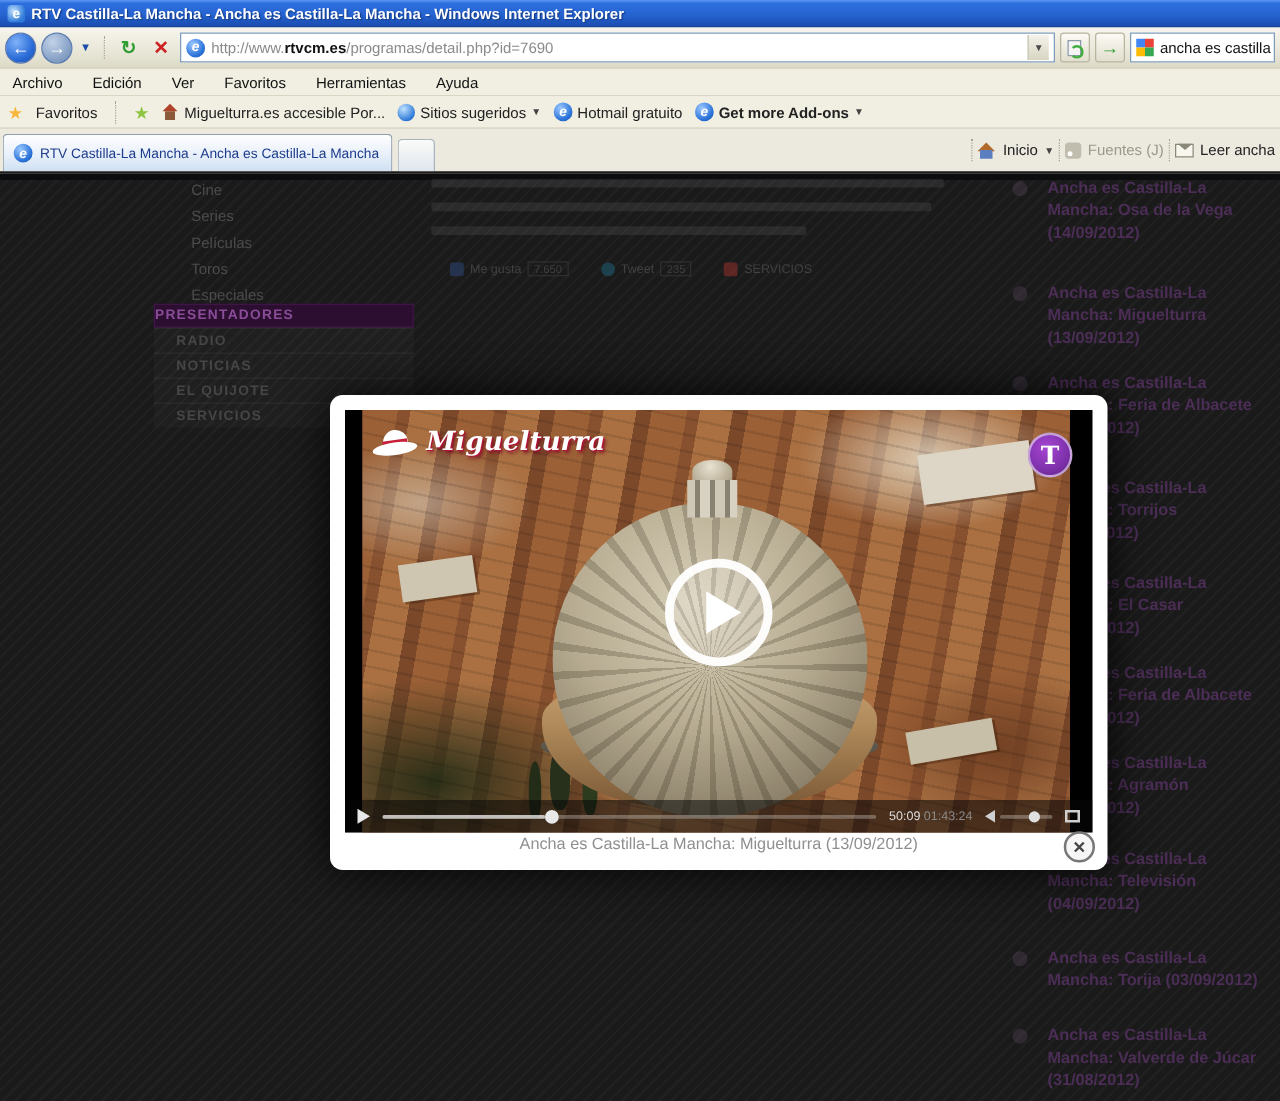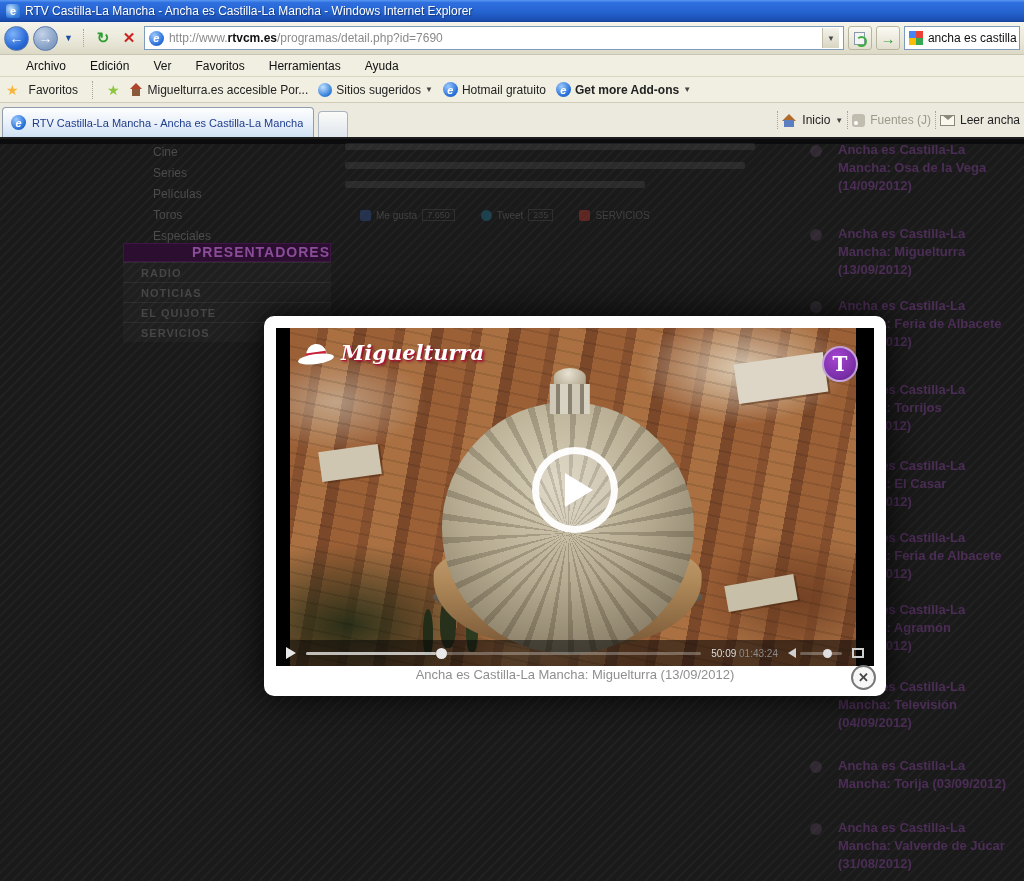--- a/index.html
+++ b/index.html
@@ -6,21 +6,21 @@
   html,body { width:1024px; height:881px; overflow:hidden; font-family:"Liberation Sans", sans-serif; }
   .window { position:relative; width:1024px; height:881px; background:#ece9d8; }
 
   
   .titlebar { position:absolute; top:0; left:0; width:100%; height:22px;
     background:linear-gradient(180deg,#5a97f0 0%,#2e6fe0 12%,#2563cf 55%,#1b4fb4 90%,#164297 100%);
     display:flex; align-items:center; padding:0 6px; gap:5px; }
   .titlebar .ie-mini { width:14px; height:14px; border-radius:3px;
     background:radial-gradient(circle at 35% 35%,#bfe0ff,#2f7ad8 70%); color:#fff; font-size:11px; font-weight:bold;
     display:flex; align-items:center; justify-content:center; }
-  .titlebar .title-text { color:#fff; font-size:12px; font-weight:normal; text-shadow:1px 1px 1px #143a80; white-space:nowrap; }
+  .titlebar .title-text { color:#fff; font-size:12px; font-weight:bold; text-shadow:1px 1px 1px #143a80; white-space:nowrap; }
 
   
   .navrow { position:absolute; top:22px; left:0; width:100%; height:33px;
     background:linear-gradient(180deg,#f6f5ec 0%,#e9e7d8 60%,#dcd9c6 100%);
     border-bottom:1px solid #c8c5b2; display:flex; align-items:center; padding:0 4px; gap:4px; }
   .navbtn-circle { width:25px; height:25px; border-radius:50%; border:1px solid #5a7ab0;
     display:flex; align-items:center; justify-content:center; color:#fff; font-size:14px; font-weight:bold; }
   .back { background:radial-gradient(circle at 35% 30%,#7fb2f8,#2b6cd8 60%,#1a4ea8); }
   .fwd  { background:radial-gradient(circle at 35% 30%,#c3d2e8,#8aa4c8 60%,#6d88ac); }
   .nav-chevron { color:#1a4ea8; font-size:9px; padding:0 2px; }
@@ -47,21 +47,21 @@
   .go-arrow { color:#2f9e33; font-size:15px; font-weight:bold; }
   .searchbox { flex:1; height:24px; background:#fff; border:1px solid #7f9db9;
     display:flex; align-items:center; padding:0 4px; gap:5px; overflow:hidden; }
   .glogo { width:14px; height:14px; flex:0 0 14px; display:grid; grid-template-columns:7px 7px; grid-template-rows:7px 7px; }
   .glogo i:nth-child(1){background:#4285f4;} .glogo i:nth-child(2){background:#ea4335;}
   .glogo i:nth-child(3){background:#fbbc05;} .glogo i:nth-child(4){background:#34a853;}
   .searchbox input { border:none; outline:none; font-size:12px; color:#111; width:140px; font-family:"Liberation Sans",sans-serif; background:transparent; }
 
   
   .menurow { position:absolute; top:55px; left:0; width:100%; height:22px; background:#f1efe2;
-    border-bottom:1px solid #d8d5c2; display:flex; align-items:center; padding-left:26px; gap:24px; }
+    border-bottom:1px solid #d8d5c2; display:flex; align-items:center; padding-left:10px; gap:24px; }
   .menurow span { font-size:12px; color:#111; }
 
   
   .favrow { position:absolute; top:77px; left:0; width:100%; height:26px; background:#f1efe2;
     border-bottom:1px solid #cfccb8; display:flex; align-items:center; padding-left:6px; gap:10px; }
   .star { color:#f6b73c; font-size:14px; }
   .favrow .lbl { font-size:12px; color:#222; }
   .vsep { width:1px; height:18px; border-left:1px dotted #a8a592; margin:0 4px; }
   .favitem { display:flex; align-items:center; gap:4px; }
   .site-ico { width:14px; height:14px; position:relative; }
@@ -95,21 +95,21 @@
   
   .viewport { position:absolute; top:139px; left:0; width:1024px; height:742px; background:#1a1a1a; overflow:hidden; }
   .viewport::before { content:""; position:absolute; inset:0;
     background:repeating-linear-gradient(135deg, rgba(255,255,255,0.028) 0 2px, transparent 2px 7px); }
   .topband { position:absolute; top:0; left:0; width:100%; height:5px; background:#0c0c0e; }
 
   .side-links { position:absolute; left:153px; top:6px; display:flex; flex-direction:column; gap:7px; }
   .side-links span { font-size:12px; color:#4c4c4c; }
   .side-box { position:absolute; left:123px; top:104px; width:208px; }
   .side-header { height:19px; background:#2c0e31; border:1px solid #3e1545; color:#8a4d99;
-    font-size:14px; font-weight:bold; text-align:right; line-height:17px; letter-spacing:1px; }
+    font-size:11px; font-weight:bold; text-align:left; line-height:17px; letter-spacing:1px; }
   .side-row { height:20px; background:rgba(255,255,255,0.025); border-top:1px solid rgba(255,255,255,0.06);
     font-size:11px; font-weight:bold; color:#464646; line-height:20px; padding-left:18px; letter-spacing:1px; }
 
   .ghost-par { position:absolute; left:345px; top:4px; width:420px; }
   .ghost-line { height:7px; background:rgba(150,150,150,0.14); margin-bottom:12px; border-radius:2px; }
   .gl1{width:410px;} .gl2{width:400px;} .gl3{width:300px;}
 
   .social-row { position:absolute; left:360px; top:70px; display:flex; gap:26px; align-items:center; opacity:.6; }
   .soc { display:flex; align-items:center; gap:5px; font-size:10px; color:#5a5a5a; }
   .sq { width:11px; height:11px; border-radius:2px; }

